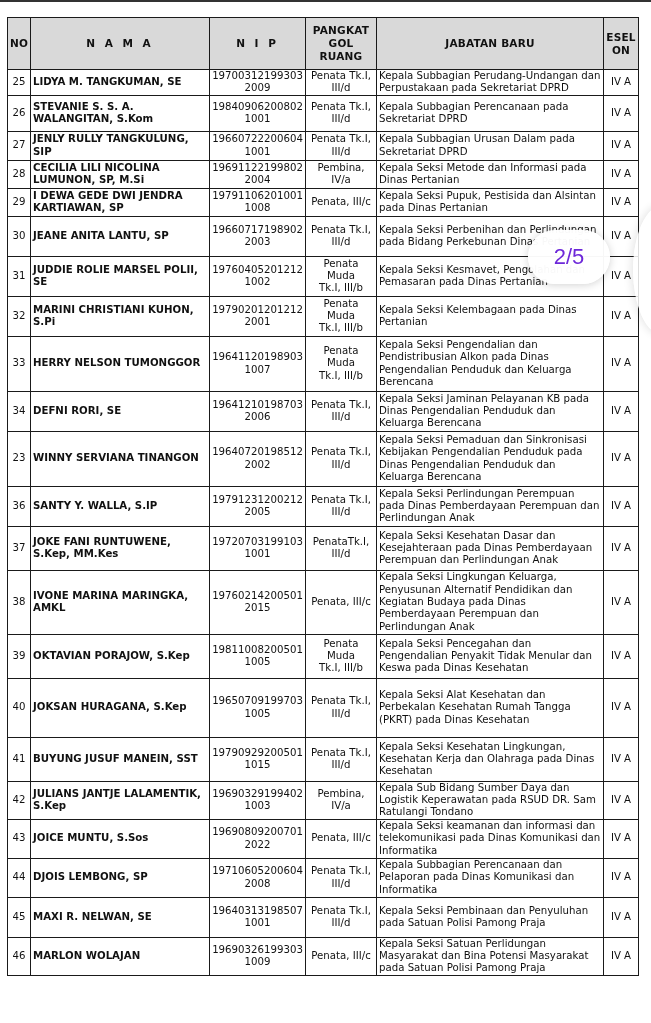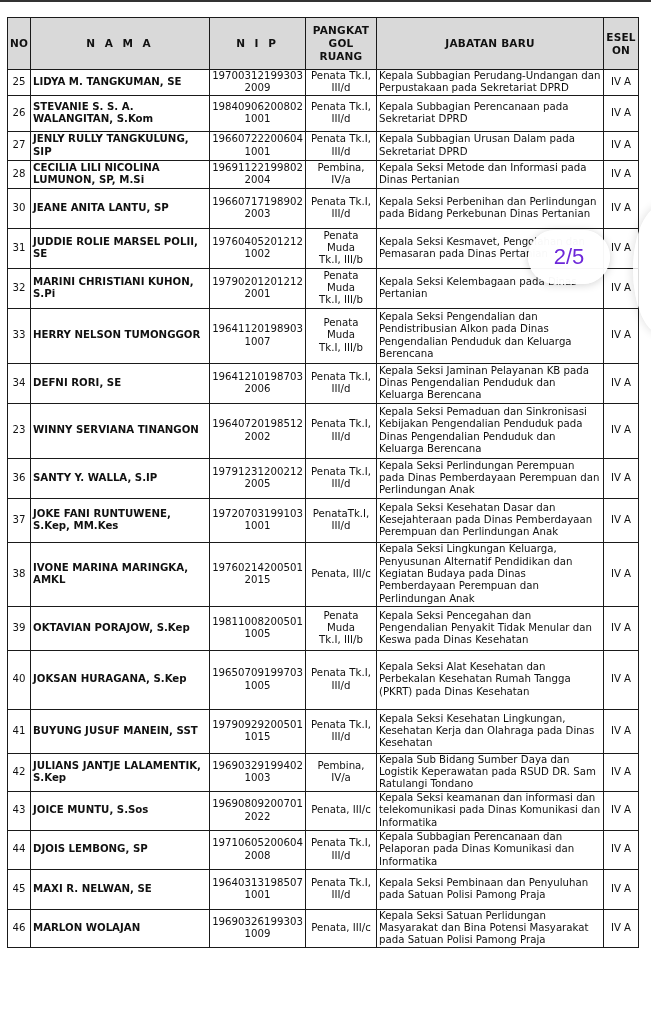--- a/index.html
+++ b/index.html
@@ -145,20 +145,34 @@
           <div>19691122199802</div>
           <div>2004</div>
         </td>
         <td class="pangkat">
           <div>Pembina,</div>
           <div>IV/a</div>
         </td>
         <td class="jabatan">Kepala Seksi Metode dan Informasi pada Dinas Pertanian</td>
         <td class="eselon">IV A</td>
       </tr>
+      <tr style="height: 28px;">
+        <td class="no">29</td>
+        <td class="nama">I DEWA GEDE DWI JENDRA KARTIAWAN, SP</td>
+        <td class="nip">
+          <div>19791106201001</div>
+          <div>1008</div>
+        </td>
+        <td class="pangkat">
+          <div>Penata, III/c</div>
+          <div></div>
+        </td>
+        <td class="jabatan">Kepala Seksi Pupuk, Pestisida dan Alsintan pada Dinas Pertanian</td>
+        <td class="eselon">IV A</td>
+      </tr>
       <tr style="height: 40px; margin-left: 33px;">
         <td class="no">30</td>
         <td class="nama">JEANE ANITA LANTU, SP</td>
         <td class="nip">
           <div>19660717198902</div>
           <div>2003</div>
         </td>
         <td class="pangkat">
           <div>Penata Tk.I,</div>
           <div>III/d</div>

